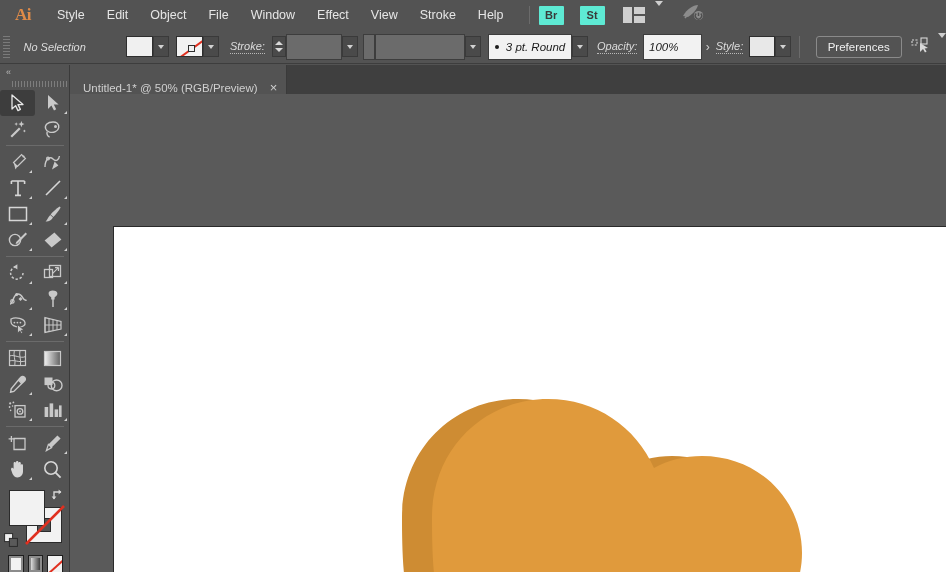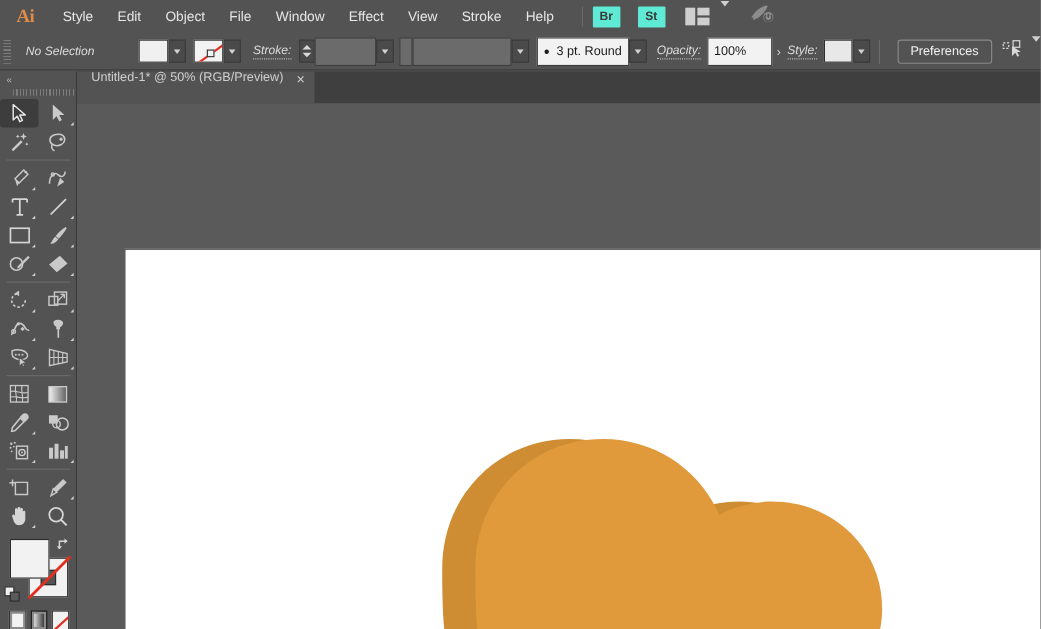--- a/index.html
+++ b/index.html
@@ -87,21 +87,21 @@
   .stepper {
     width: 15px; height: 21px; background: #4a4a4a; border: 1px solid #3a3a3a;
     display: flex; flex-direction: column; align-items: center; justify-content: center; gap: 3px;
   }
   .stepper i { width: 0; height: 0; border-left: 4px solid transparent; border-right: 4px solid transparent; }
   .stepper .up { border-bottom: 4px solid #d8d8d8; }
   .stepper .dn { border-top: 4px solid #d8d8d8; }
   .field {
     height: 21px; background: #787878; border: 1px solid #3d3d3d;
     display: flex; align-items: center; padding: 12px 5px;
-    font-size: 11.5px; color: #1c1c1c;
+    font-size: 11.5px; color: #1c1c1c; font-style: italic;
   }
   .field.light { background: #f2f2f2; color: #1c1c1c; }
   .field.dark { background: #6b6b6b; }
   .brush-field { width: 88px; justify-content: center; gap: 7px; }
   .brush-dot { width: 4px; height: 4px; border-radius: 50%; background: #1c1c1c; }
   .opacity-field { width: 62px; }
   .arrow-r { font-size: 12px; color: #cfcfcf; margin: 0 4px; }
   .cb-sep { width: 1px; height: 22px; background: #6b6b6b; margin: 0 8px; }
   .pill {
     height: 22px; padding: 0 11px; border: 1px solid #8a8a8a; border-radius: 3px;
@@ -109,21 +109,21 @@
     white-space: nowrap; background: transparent;
   }
 
   
   .tabbar {
     position: absolute; left: 70px; top: 65px; width: 876px; height: 29px;
     background: #3f3f3f; display: flex; align-items: flex-end;
   }
   .doc-tab {
     height: 29px; background: #535353;
-    display: flex; align-items: flex-start; gap: 12px;
+    display: flex; align-items: flex-end; gap: 12px;
     padding: 0 9px 0 13px; border-right: 1px solid #3a3a3a;
     font-size: 11.5px; color: #cfcfcf;
   }
   .tab-close { font-size: 13px; color: #cfcfcf; line-height: 1; }
 
   
   .toolbar {
     position: absolute; left: 0; top: 65px; width: 70px; height: 507px;
     background: #535353; border-right: 1px solid #3a3a3a;
   }

